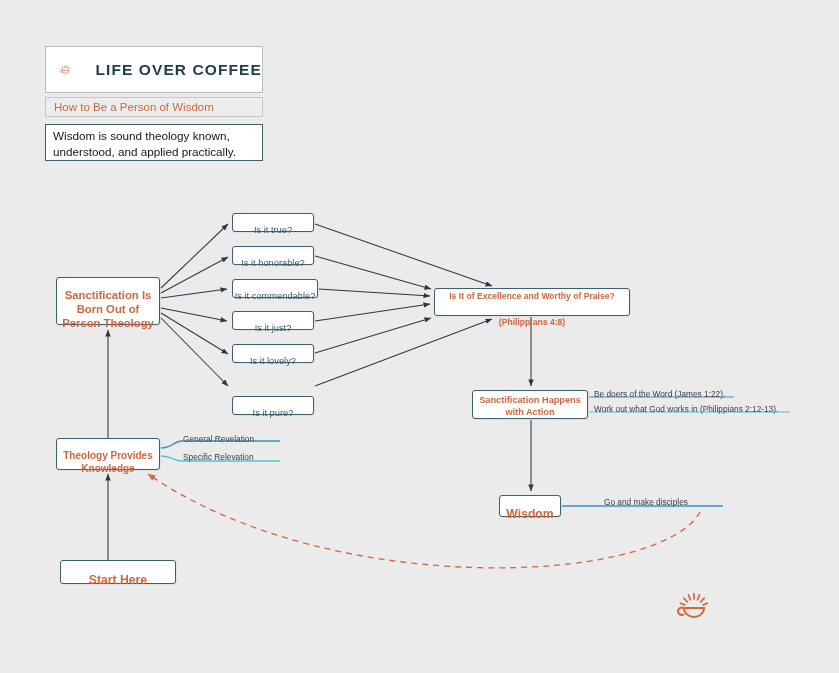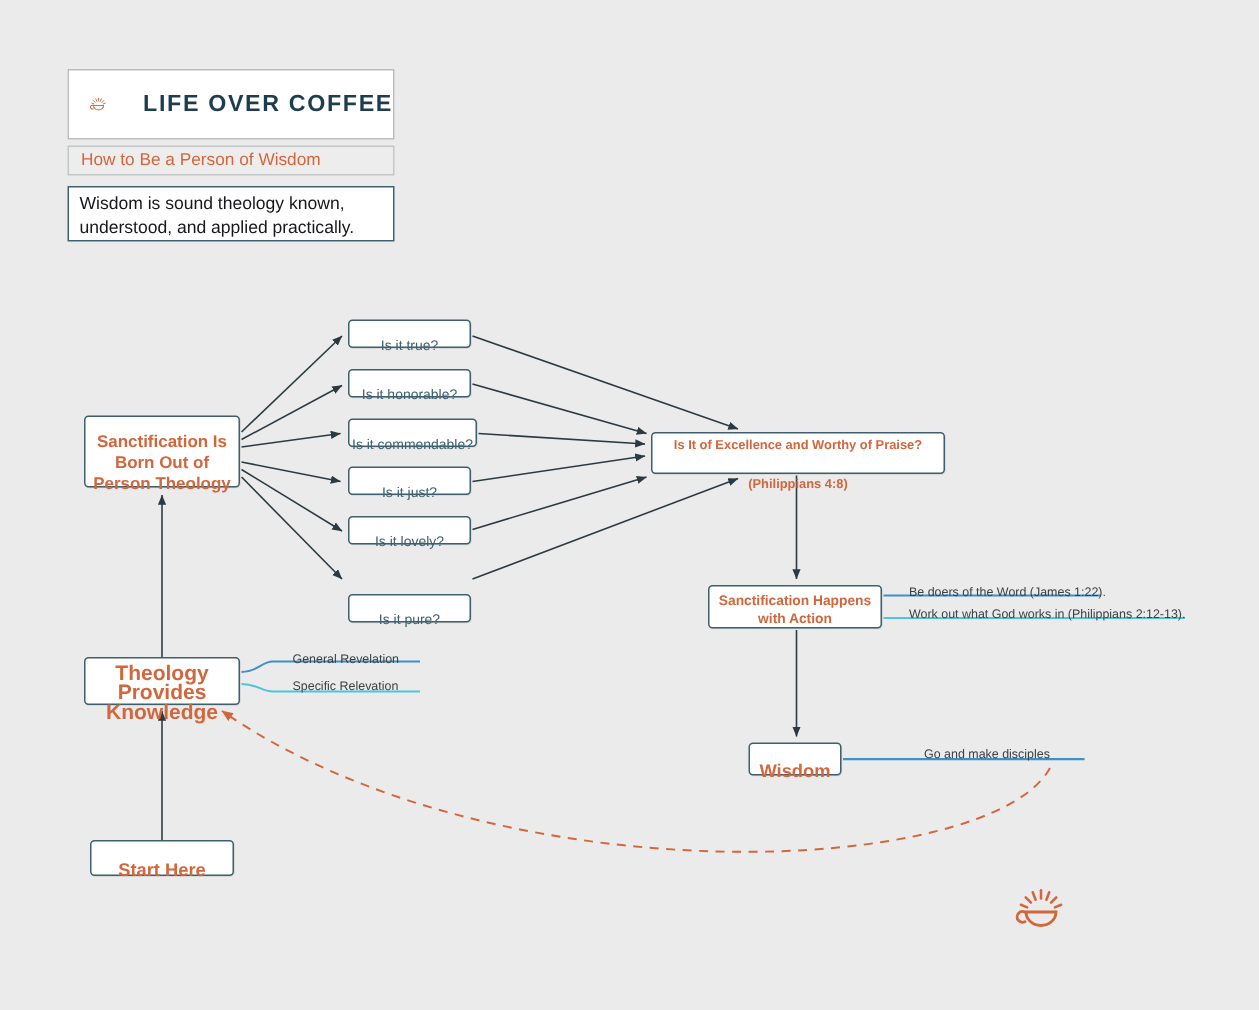--- a/index.html
+++ b/index.html
@@ -112,39 +112,38 @@
   #node-excellence span { font-size: 8.6px; line-height: 11px; }
 
   #node-sanctification-action {
     left: 472px; top: 390px; width: 116px; height: 29px; align-items: flex-end;
   }
   #node-sanctification-action span { font-size: 9.2px; line-height: 11.5px; }
 
   #node-theology-knowledge {
     left: 56px; top: 438px; width: 104px; height: 32px;
   }
-  #node-theology-knowledge span { font-size: 14px; line-height: 13px; }
+  #node-theology-knowledge span { font-size: 10px; line-height: 13px; }
 
   #node-wisdom {
     left: 499px; top: 495px; width: 62px; height: 22px;
   }
   #node-wisdom span { font-size: 12.2px; }
 
   #node-start-here {
-    left: 60px; top: 560px; width: 96px; height: 24px;
+    left: 60px; top: 560px; width: 116px; height: 24px;
   }
   #node-start-here span { font-size: 12.2px; }
 
   
   .annot {
     position: absolute;
     font-size: 8.3px;
     color: #3c4043;
     white-space: nowrap;
-    margin-left: 12px;
   }
   #annot-general-revelation { left: 183px; top: 434px; }
   #annot-specific-revelation{ left: 183px; top: 452px; }
   #annot-be-doers           { left: 594px; top: 389px; }
   #annot-work-out           { left: 594px; top: 404px; }
   #annot-go-make-disciples  { left: 604px; top: 497px; }
 
   
   #watermark {
     position: absolute;

